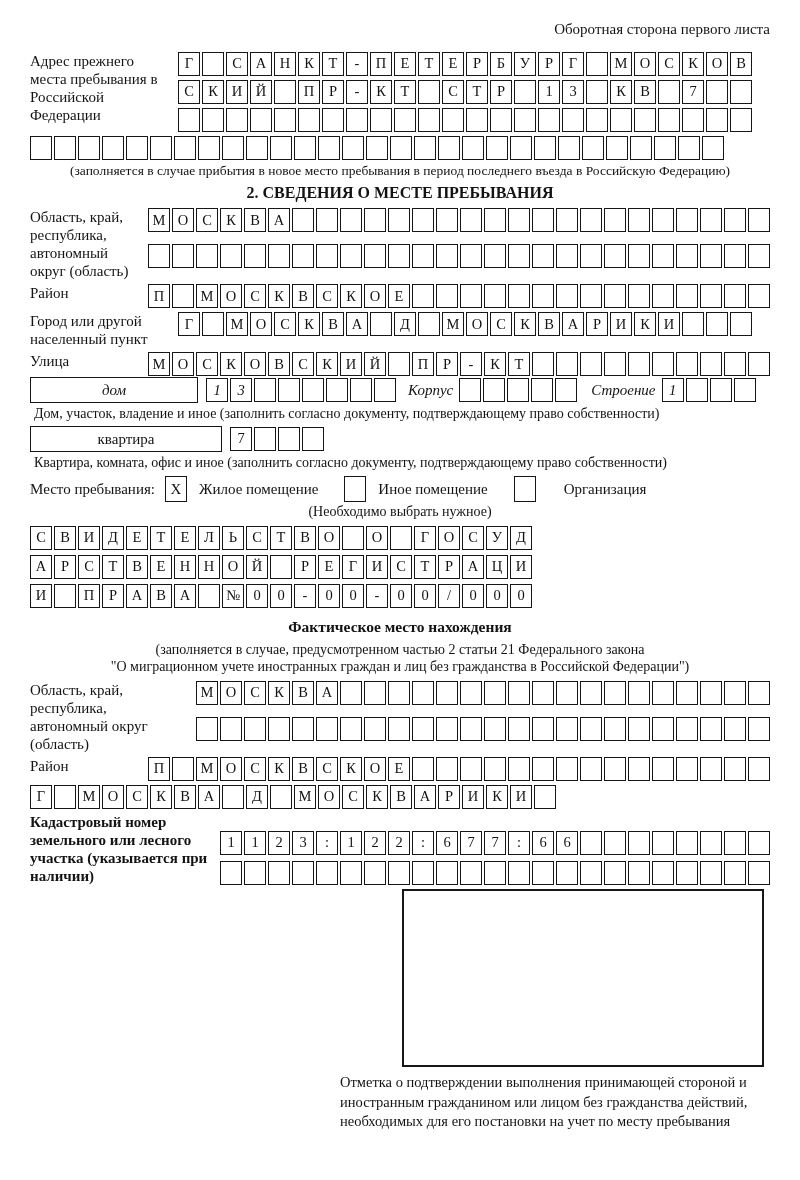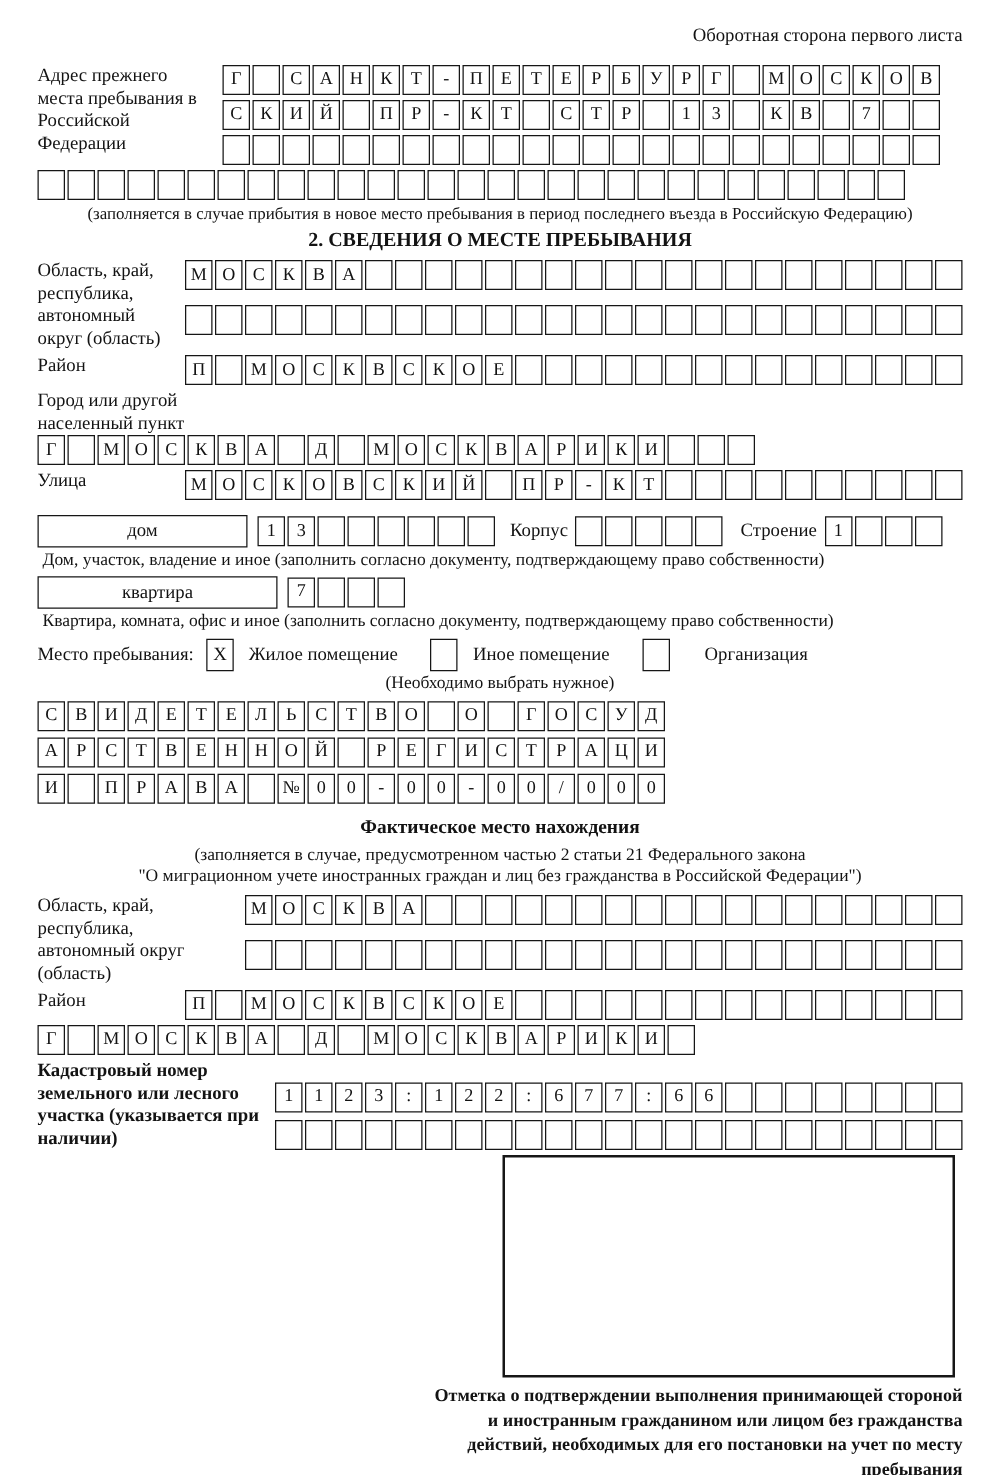--- a/index.html
+++ b/index.html
@@ -33,21 +33,21 @@
   .chk{
     flex:none;width:22px;height:26px;box-sizing:border-box;
     border:1.8px solid #161616;display:flex;align-items:center;justify-content:center;
     font-size:15px;background:#fff;
   }
   .stampbox{
     width:362px;height:178px;box-sizing:border-box;
     border:2px solid #161616;margin:4px 6px 0 auto;background:#fff;
   }
   .stampcap{
-    width:430px;margin:6px 0 0 auto;text-align:right;font-size:14.5px;line-height:1.35;font-weight:bold;
+    width:430px;margin:6px 0 0 auto;text-align:left;font-size:14.5px;line-height:1.35;
   } .mb4{margin-bottom:4px;} .mb6{margin-bottom:6px;} .mb8{margin-bottom:8px;}
   .opt-gap-wide{margin:0 26px 0 12px;}
 </style>
 </head>
 <body>
 
 <div class="right mb8" style="margin-top:8px;">Оборотная сторона первого листа</div>
 
 <div class="line" style="margin-top:14px;">
   <div class="lbl" style="width:148px;">Адрес прежнего места пребывания в Российской Федерации</div>
@@ -254,21 +254,21 @@
       <div class="cell"></div>
       <div class="cell"></div>
       <div class="cell"></div>
       <div class="cell"></div>
       <div class="cell"></div>
       <div class="cell"></div>
       <div class="cell"></div>
     </div>
 </div>
 
-<div class="line" style="margin-top:4px;flex-direction:column;">
+<div class="line" style="margin-top:4px;">
   <div class="lbl" style="width:148px;">Город или другой населенный пункт</div>
   <div class="cellrow">
       <div class="cell">Г</div>
       <div class="cell"></div>
       <div class="cell">М</div>
       <div class="cell">О</div>
       <div class="cell">С</div>
       <div class="cell">К</div>
       <div class="cell">В</div>
       <div class="cell">А</div>
@@ -316,21 +316,21 @@
       <div class="cell"></div>
       <div class="cell"></div>
       <div class="cell"></div>
       <div class="cell"></div>
       <div class="cell"></div>
       <div class="cell"></div>
       <div class="cell"></div>
     </div>
 </div>
 
-<div class="line" style="margin-top:12px;align-items:center;">
+<div class="line" style="margin-top:1px;align-items:center;font-style:italic;">
   <div class="widebox" style="width:168px;margin-right:8px;">дом</div>
   <div class="cellrow">
       <div class="cell">1</div>
       <div class="cell">3</div>
       <div class="cell"></div>
       <div class="cell"></div>
       <div class="cell"></div>
       <div class="cell"></div>
       <div class="cell"></div>
       <div class="cell"></div>

